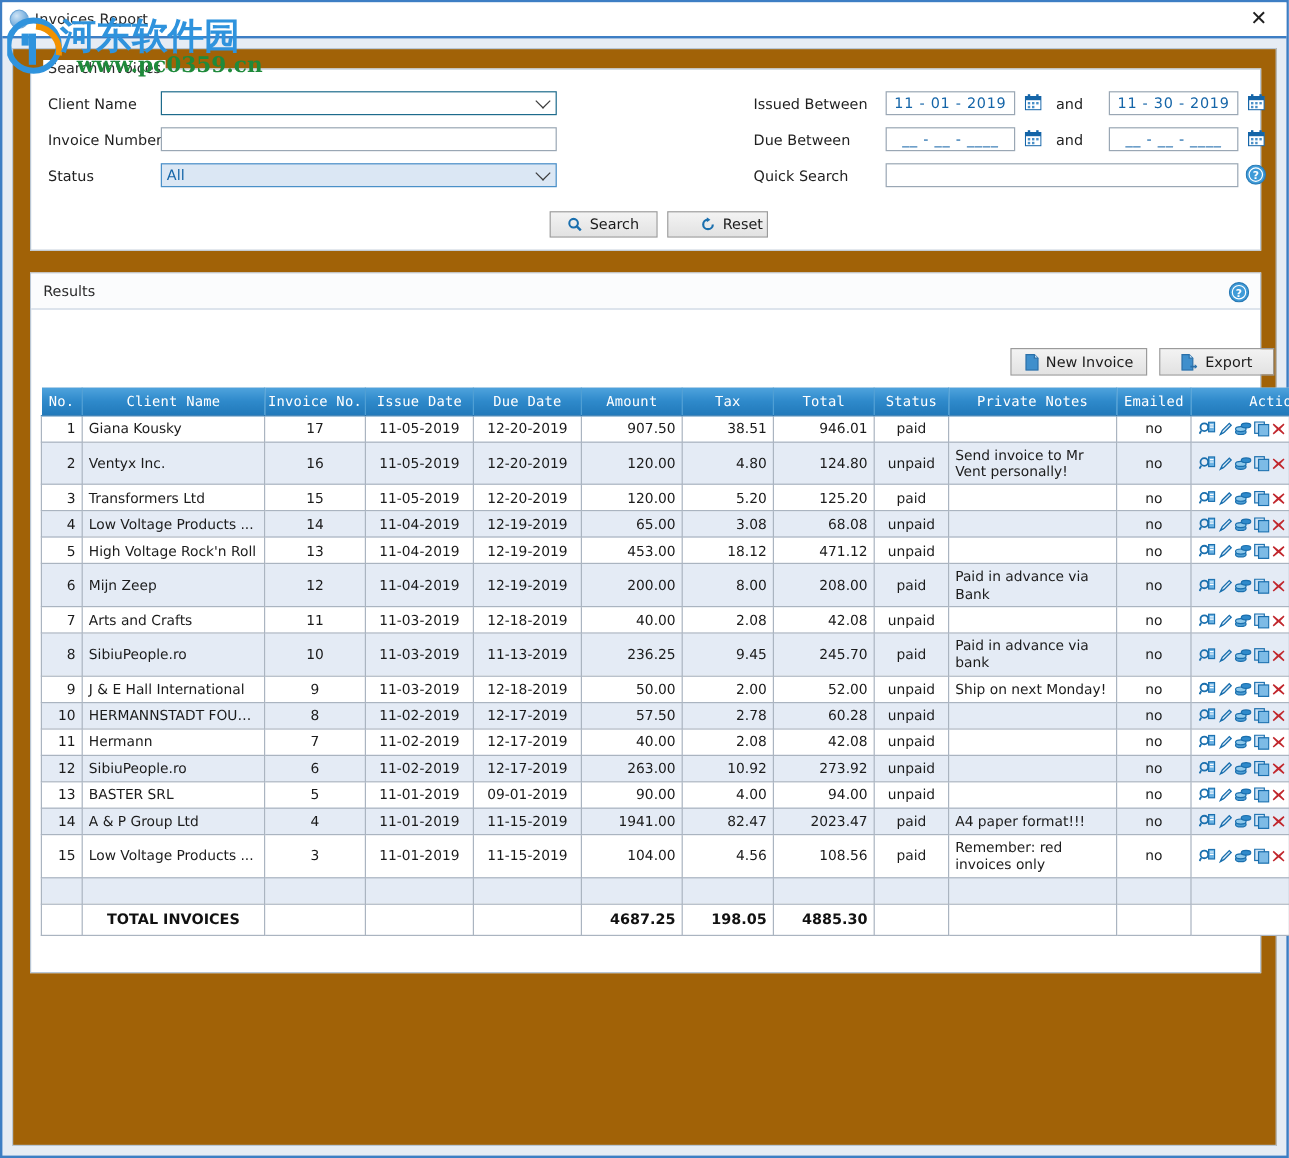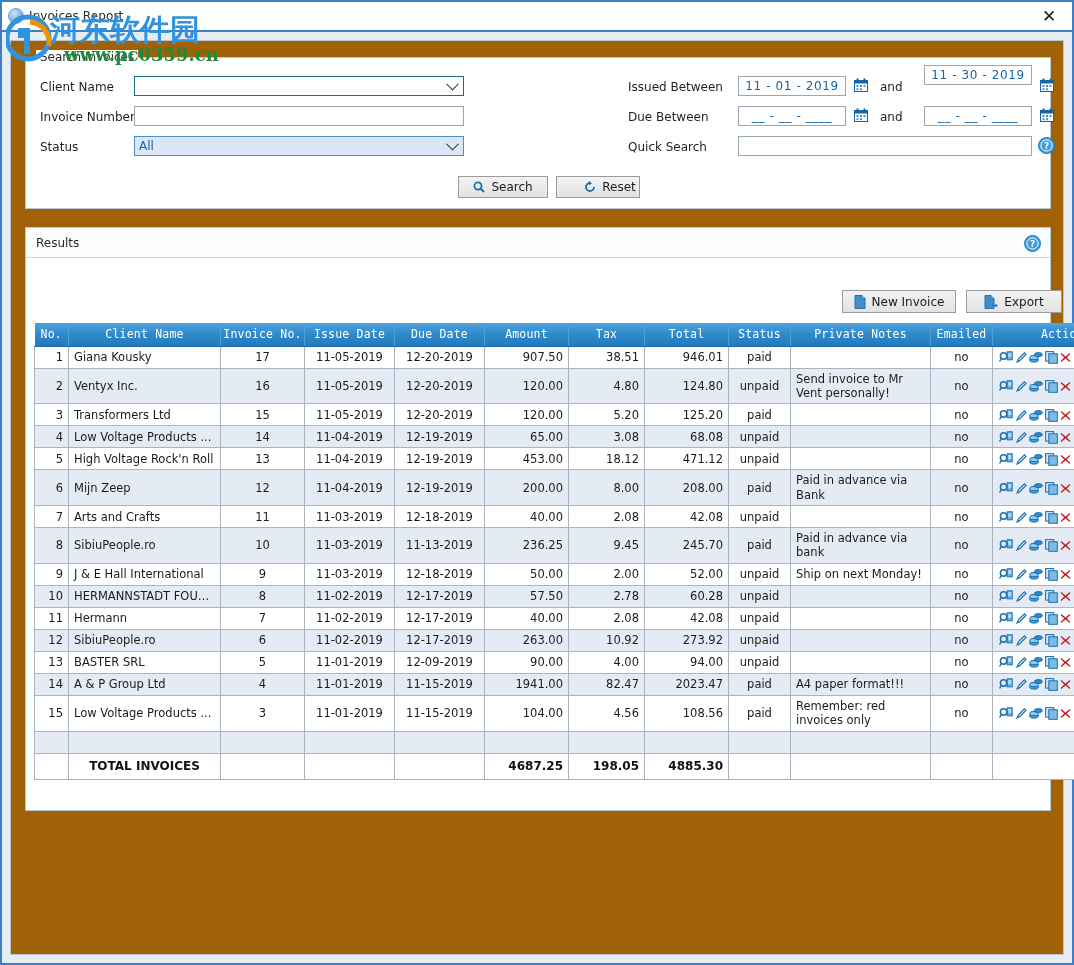--- a/index.html
+++ b/index.html
@@ -227,21 +227,21 @@
         <rect x="0.5" y="2.5" width="13" height="3" fill="#1565a8"></rect>
         <rect x="2.5" y="0.5" width="2" height="3" fill="#1565a8"></rect>
         <rect x="9.5" y="0.5" width="2" height="3" fill="#1565a8"></rect>
         <rect x="2.5" y="7" width="2" height="2" fill="#4a90c8"></rect>
         <rect x="6" y="7" width="2" height="2" fill="#4a90c8"></rect>
         <rect x="9.5" y="7" width="2" height="2" fill="#4a90c8"></rect>
         <rect x="2.5" y="10.2" width="2" height="2" fill="#4a90c8"></rect>
         <rect x="6" y="10.2" width="2" height="2" fill="#4a90c8"></rect>
       </svg>
       <span class="andlbl" style="left:854px; top:22px;">and</span>
-      <div class="datefield" style="left:898px; top:7px; width:108px;">11 - 30 - 2019</div>
+      <div class="datefield" style="left:898px; top:18px; width:108px;">11 - 30 - 2019</div>
       <svg class="cal-icon" style="left:1014px; top:20px;" viewBox="0 0 14 14">
         <rect x="0.5" y="2.5" width="13" height="11" fill="#ffffff" stroke="#1565a8"></rect>
         <rect x="0.5" y="2.5" width="13" height="3" fill="#1565a8"></rect>
         <rect x="2.5" y="0.5" width="2" height="3" fill="#1565a8"></rect>
         <rect x="9.5" y="0.5" width="2" height="3" fill="#1565a8"></rect>
         <rect x="2.5" y="7" width="2" height="2" fill="#4a90c8"></rect>
         <rect x="6" y="7" width="2" height="2" fill="#4a90c8"></rect>
         <rect x="9.5" y="7" width="2" height="2" fill="#4a90c8"></rect>
         <rect x="2.5" y="10.2" width="2" height="2" fill="#4a90c8"></rect>
         <rect x="6" y="10.2" width="2" height="2" fill="#4a90c8"></rect>
@@ -740,21 +740,21 @@
                     <rect x="3.8" y="2.8" width="8.5" height="9.5" fill="#7dbbe6" stroke="#1a6fae"></rect>
                   </svg><svg class="ai" width="11" height="11" viewBox="0 0 11 11">
                     <path d="M1.4 1 L5.5 4.4 L9.6 1 L10.4 2 L6.9 5.5 L10.4 9 L9.6 10 L5.5 6.6 L1.4 10 L0.6 9 L4.1 5.5 L0.6 2 Z" fill="#c1272d"></path>
                   </svg></td>
               </tr>
               <tr class="norm">
                 <td class="c-no">13</td>
                 <td class="c-name">BASTER SRL</td>
                 <td class="c-num">5</td>
                 <td class="c-date">11-01-2019</td>
-                <td class="c-date">12-09-2019</td>
+                <td class="c-date">09-01-2019</td>
                 <td class="c-money">90.00</td>
                 <td class="c-money">4.00</td>
                 <td class="c-money">94.00</td>
                 <td class="c-status st-unpaid">unpaid</td>
                 <td class="c-notes"></td>
                 <td class="c-email em-no">no</td>
                 <td class="c-action"><svg class="ai" width="14" height="13" viewBox="0 0 14 13">
                     <circle cx="4.6" cy="5" r="3.2" fill="none" stroke="#1a6fae" stroke-width="1.5"></circle>
                     <line x1="2" y1="8" x2="0.6" y2="10.5" stroke="#1a6fae" stroke-width="1.5"></line>
                     <rect x="8.2" y="0.8" width="5" height="8" fill="#6cb3e4" stroke="#1a6fae"></rect>

